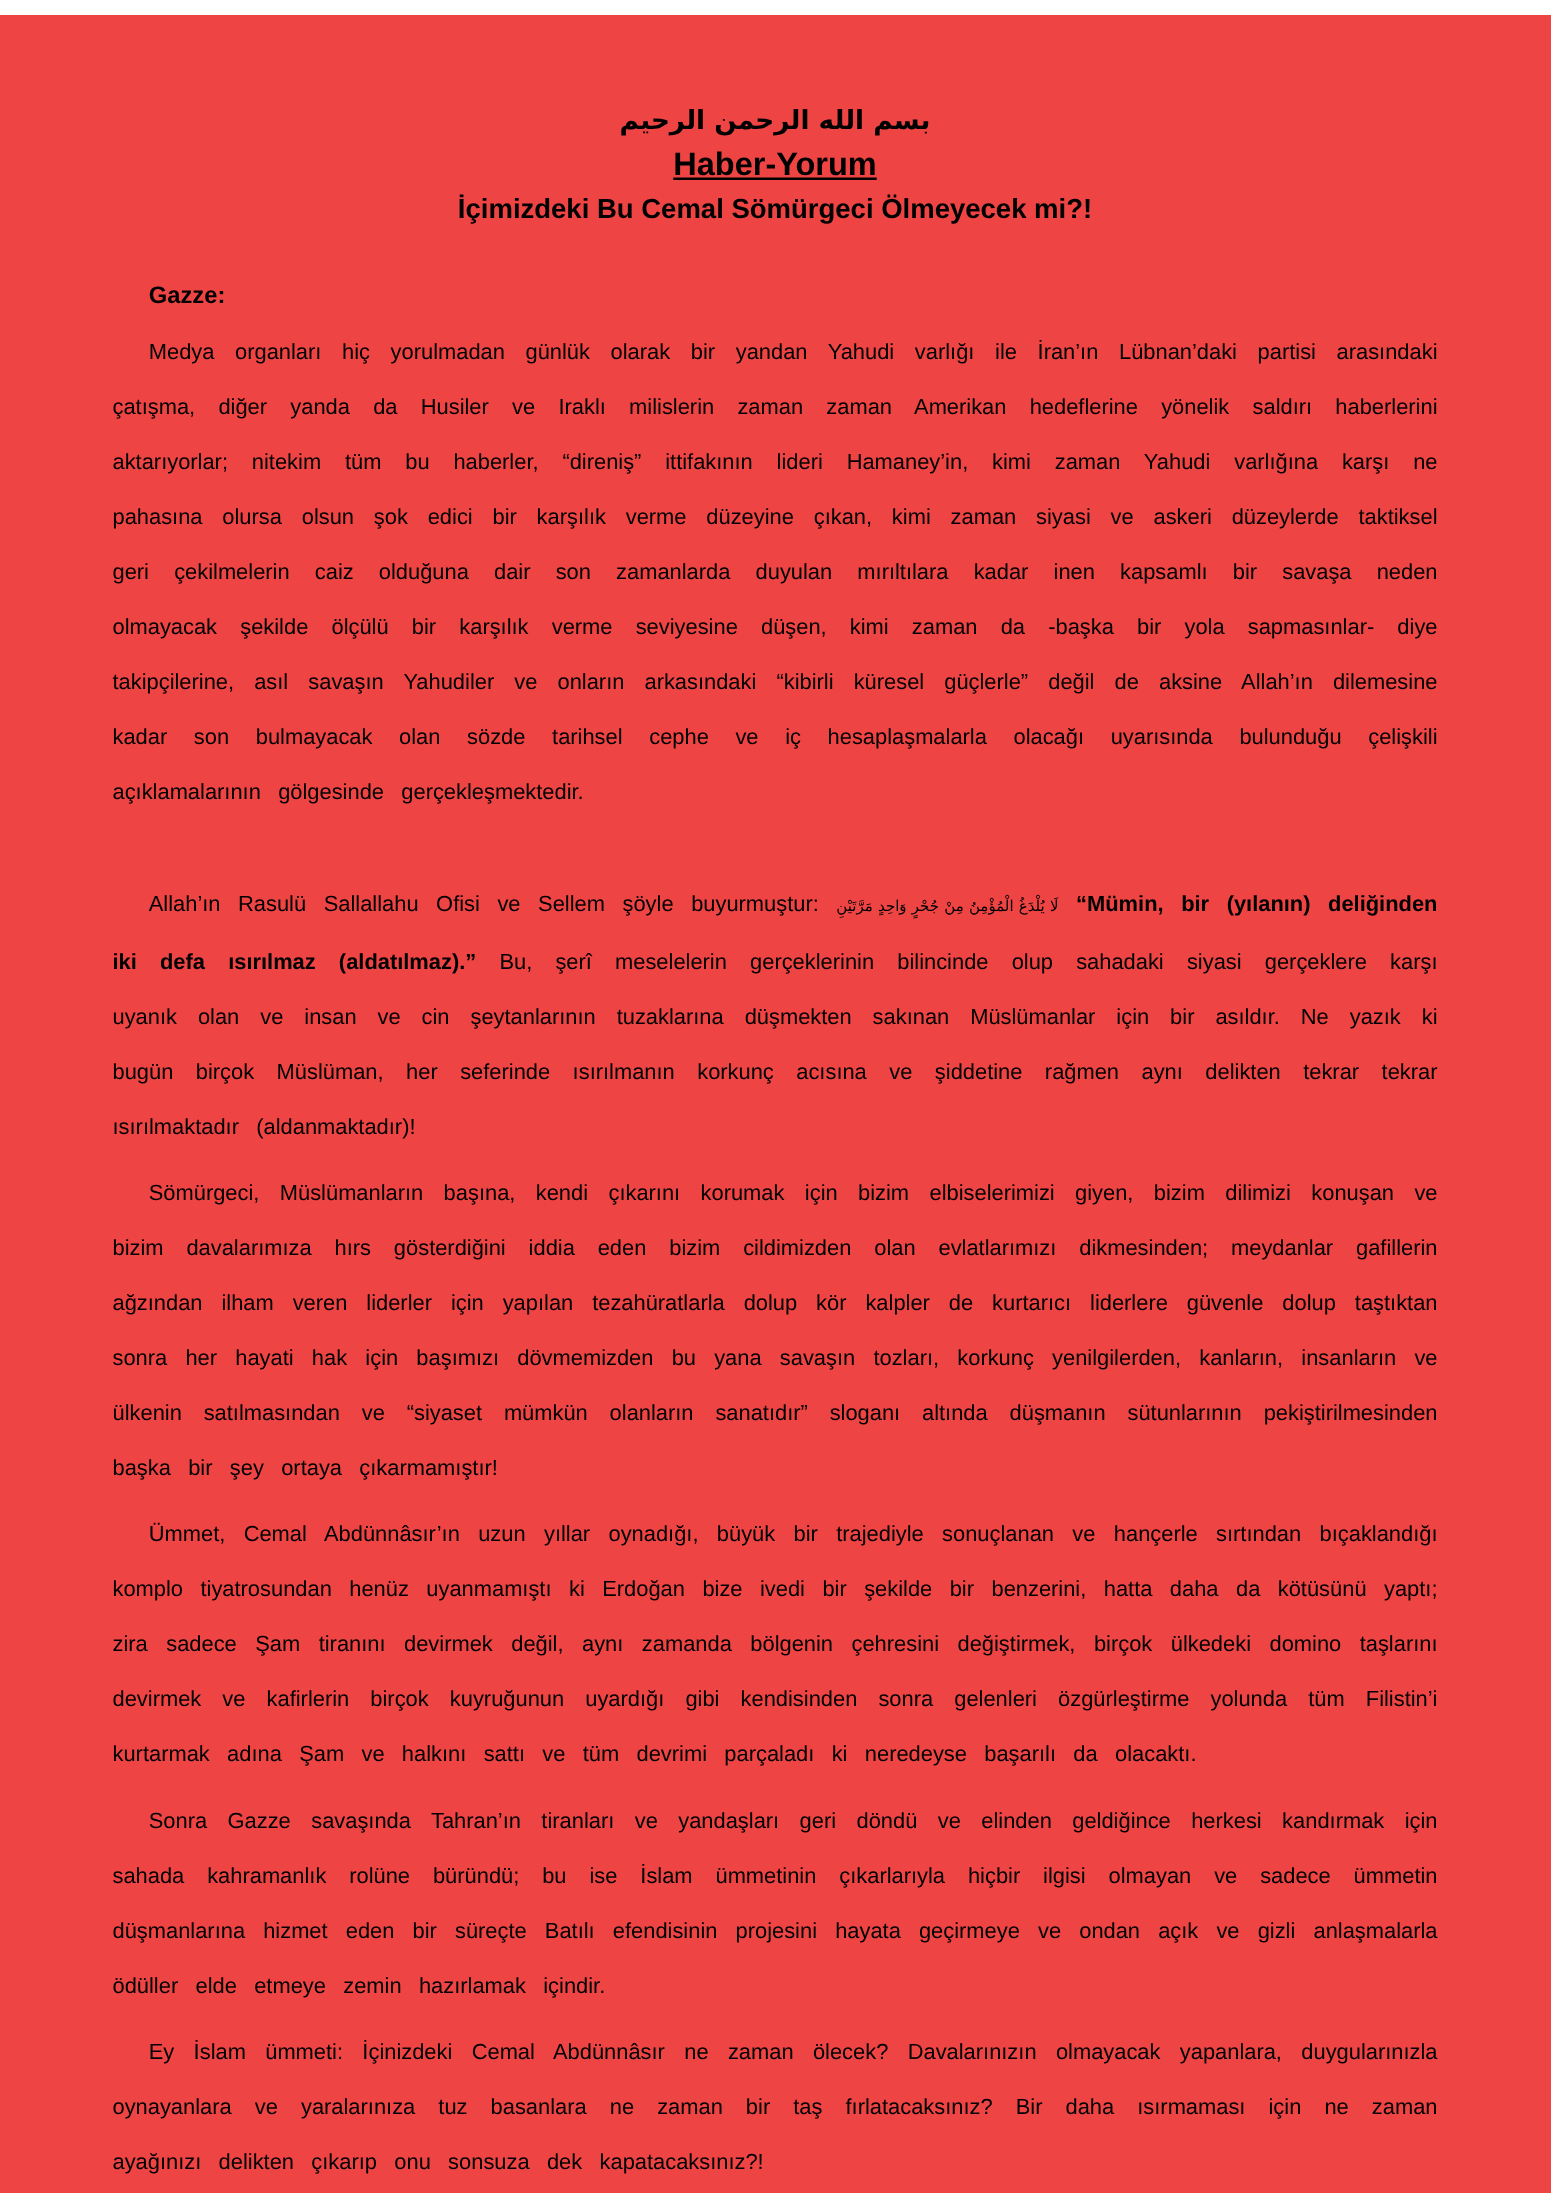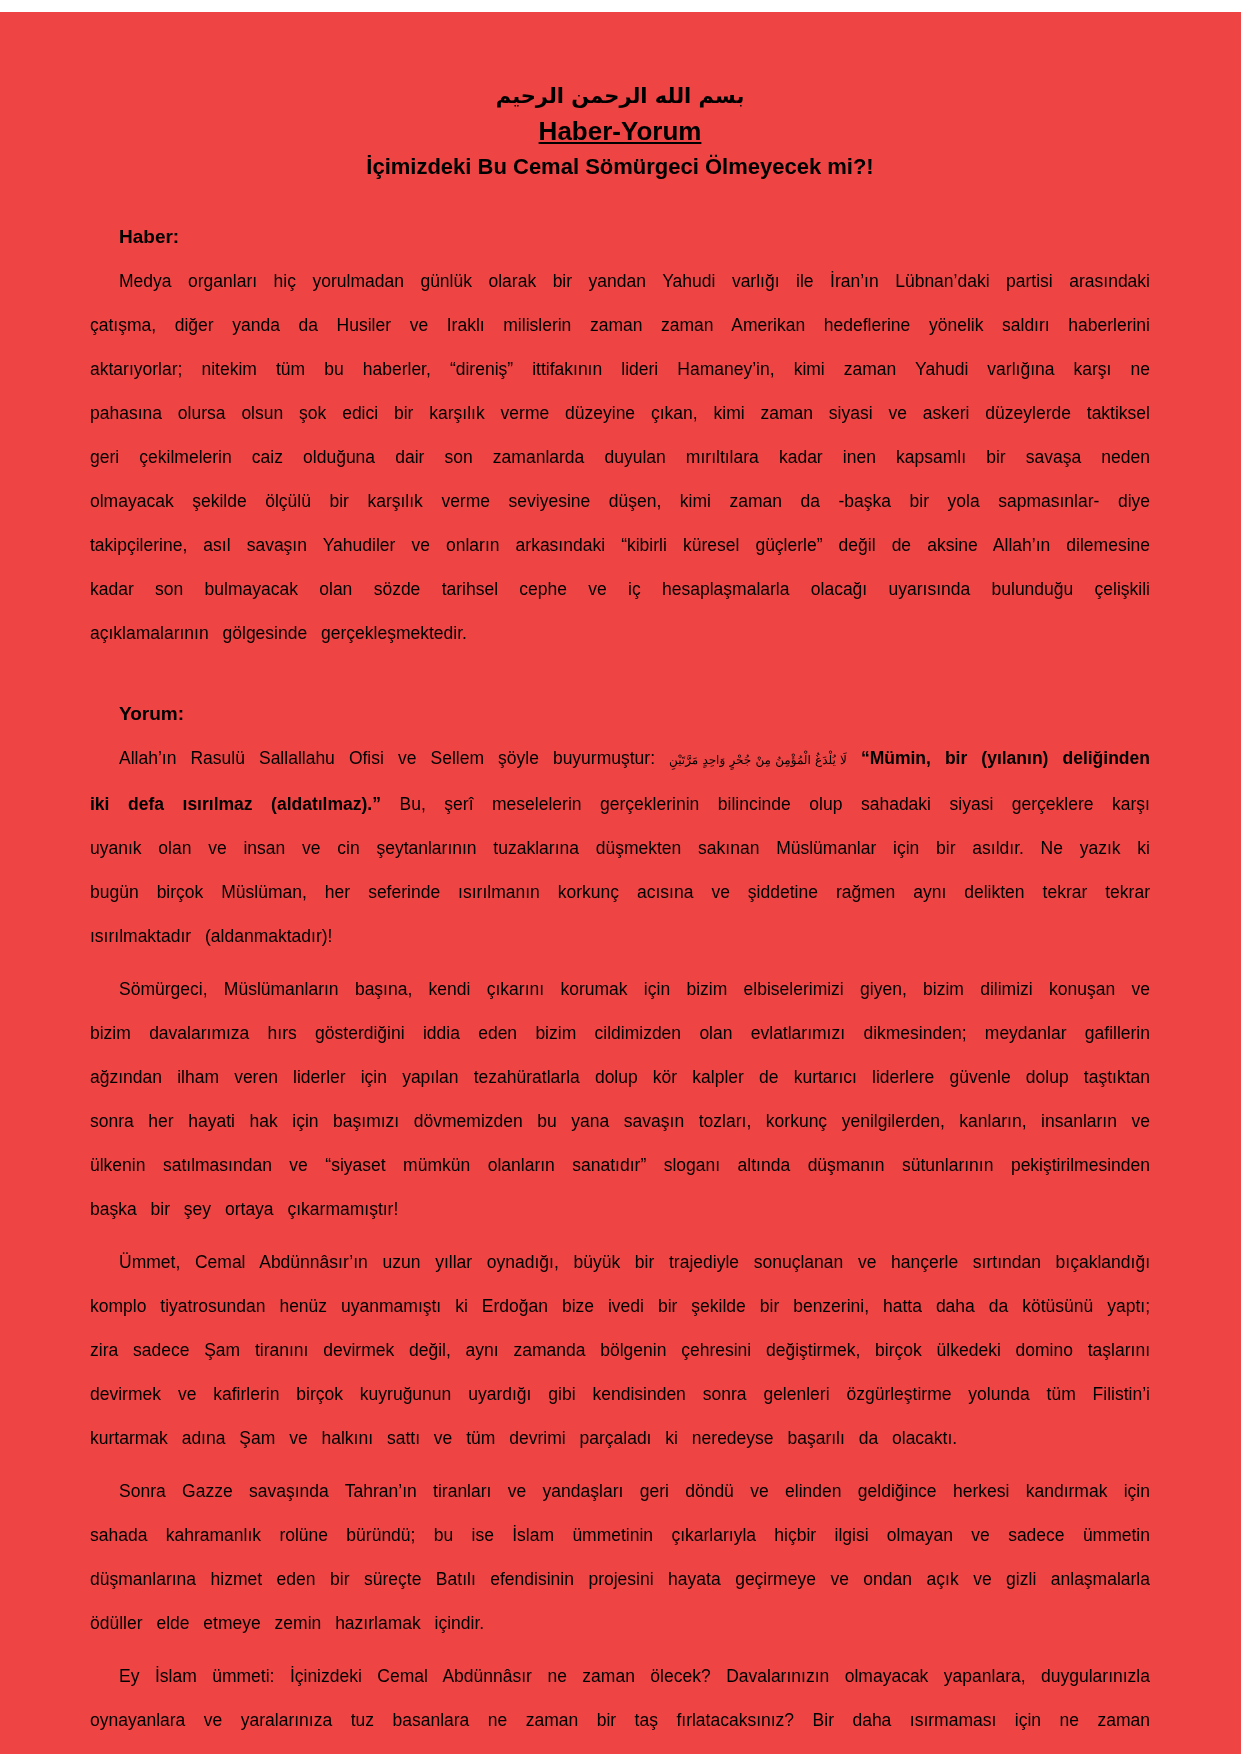--- a/index.html
+++ b/index.html
@@ -73,26 +73,25 @@
 
 <div class="page">
 
   <header class="doc-header">
     <div class="basmala" dir="rtl">بسم الله الرحمن الرحيم</div>
     <div class="kicker">Haber-Yorum</div>
     <h1 class="doc-title">İçimizdeki Bu Cemal Sömürgeci Ölmeyecek mi?!</h1>
   </header>
 
   <section class="sec-haber">
-    <h2 class="sec-heading">Haber:</h2>
+    <h2 class="sec-heading">Gazze:</h2>
     <p class="par">Medya organları hiç yorulmadan günlük olarak bir yandan Yahudi varlığı ile İran’ın Lübnan’daki partisi arasındaki çatışma, diğer yanda da Husiler ve Iraklı milislerin zaman zaman Amerikan hedeflerine yönelik saldırı haberlerini aktarıyorlar; nitekim tüm bu haberler, “direniş” ittifakının lideri Hamaney’in, kimi zaman Yahudi varlığına karşı ne pahasına olursa olsun şok edici bir karşılık verme düzeyine çıkan, kimi zaman siyasi ve askeri düzeylerde taktiksel geri çekilmelerin caiz olduğuna dair son zamanlarda duyulan mırıltılara kadar inen kapsamlı bir savaşa neden olmayacak şekilde ölçülü bir karşılık verme seviyesine düşen, kimi zaman da -başka bir yola sapmasınlar- diye takipçilerine, asıl savaşın Yahudiler ve onların arkasındaki “kibirli küresel güçlerle” değil de aksine Allah’ın dilemesine kadar son bulmayacak olan sözde tarihsel cephe ve iç hesaplaşmalarla olacağı uyarısında bulunduğu çelişkili açıklamalarının gölgesinde gerçekleşmektedir.</p>
   </section>
 
   <section class="sec-yorum">
-    <h2 class="sec-heading">Yorum:</h2>
 
     <p class="par">
       <span>Allah’ın Rasulü Sallallahu Ofisi ve Sellem şöyle buyurmuştur:</span>
       <span class="arabic" dir="rtl">لَا يُلْدَغُ الْمُؤْمِنُ مِنْ جُحْرٍ وَاحِدٍ مَرَّتَيْنِ</span>
       <b>“Mümin, bir (yılanın) deliğinden iki defa ısırılmaz (aldatılmaz).”</b>
       <span>Bu, şerî meselelerin gerçeklerinin bilincinde olup sahadaki siyasi gerçeklere karşı uyanık olan ve insan ve cin şeytanlarının tuzaklarına düşmekten sakınan Müslümanlar için bir asıldır. Ne yazık ki bugün birçok Müslüman, her seferinde ısırılmanın korkunç acısına ve şiddetine rağmen aynı delikten tekrar tekrar ısırılmaktadır (aldanmaktadır)!</span>
     </p>
 
     <p class="par">Sömürgeci, Müslümanların başına, kendi çıkarını korumak için bizim elbiselerimizi giyen, bizim dilimizi konuşan ve bizim davalarımıza hırs gösterdiğini iddia eden bizim cildimizden olan evlatlarımızı dikmesinden; meydanlar gafillerin ağzından ilham veren liderler için yapılan tezahüratlarla dolup kör kalpler de kurtarıcı liderlere güvenle dolup taştıktan sonra her hayati hak için başımızı dövmemizden bu yana savaşın tozları, korkunç yenilgilerden, kanların, insanların ve ülkenin satılmasından ve “siyaset mümkün olanların sanatıdır” sloganı altında düşmanın sütunlarının pekiştirilmesinden başka bir şey ortaya çıkarmamıştır!</p>
 

